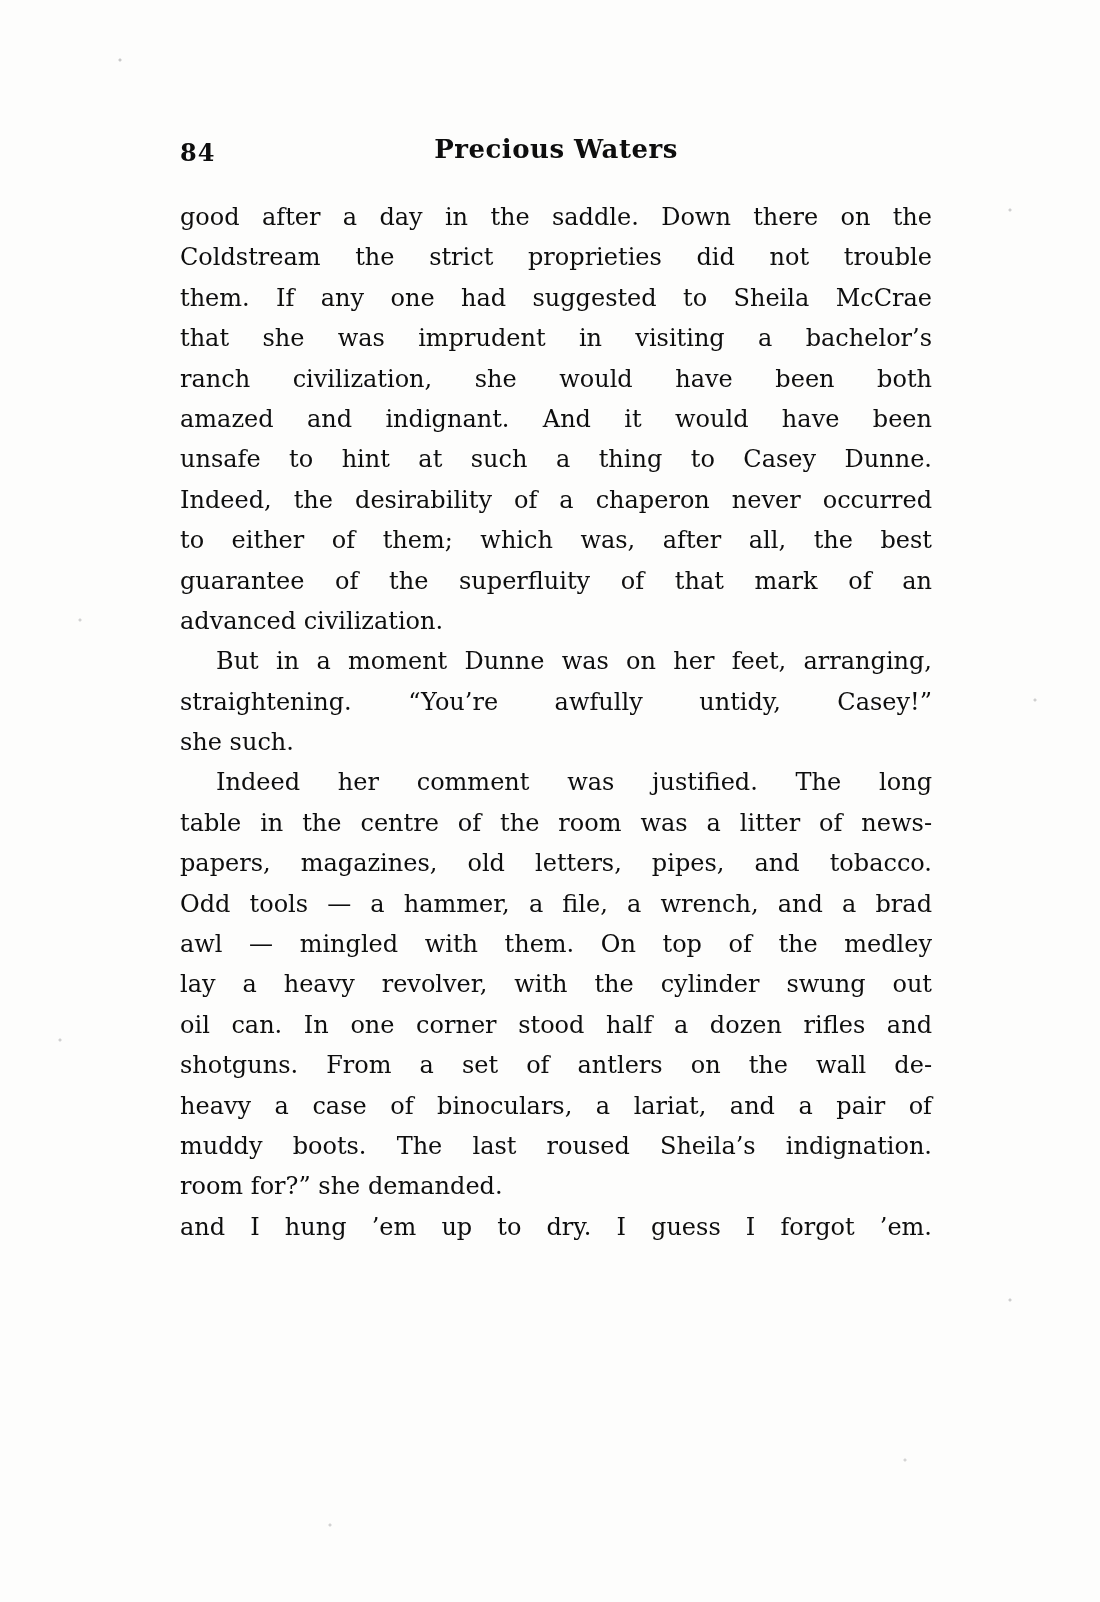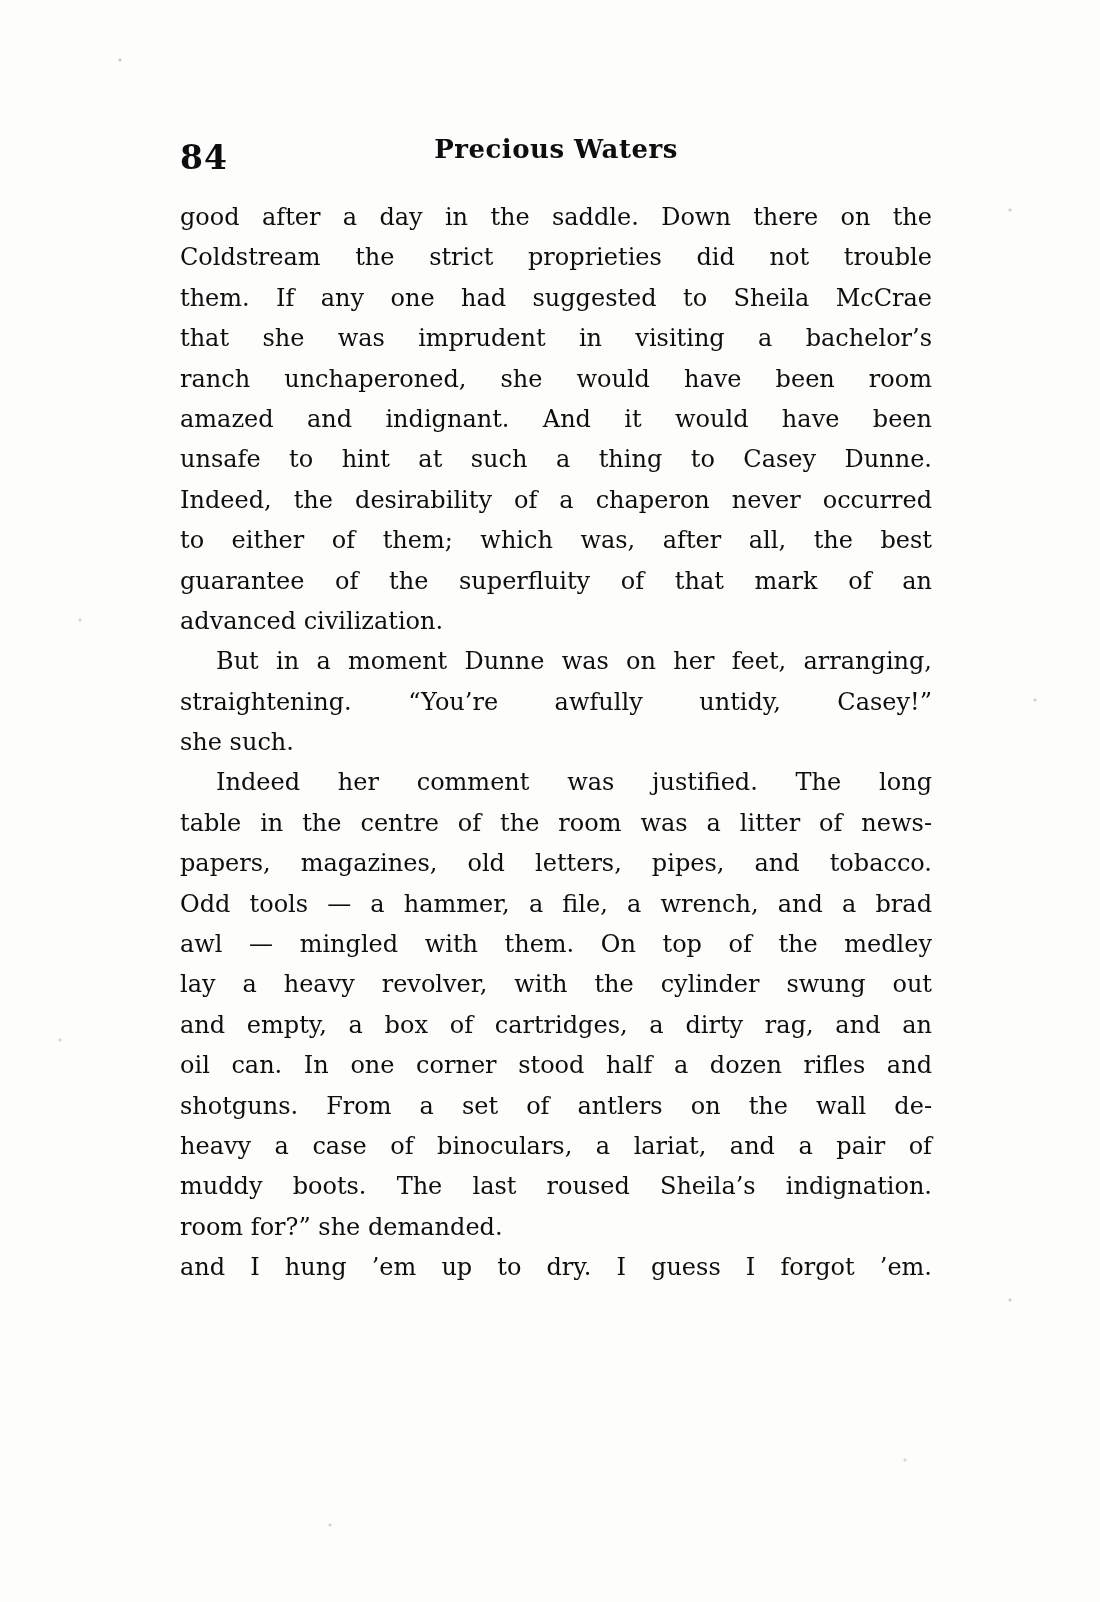--- a/index.html
+++ b/index.html
@@ -32,21 +32,21 @@
     position: absolute;
     top: 134px;
     left: 180px;
     width: 752px;
     height: 44px;
   }
   .page-number {
     position: absolute;
     left: 0;
     top: 4px;
-    font-size: 33px;
+    font-size: 24px;
     font-weight: bold;
     letter-spacing: 1px;
   }
   .page-title {
     position: absolute;
     left: 0;
     right: 0;
     top: 0;
     text-align: center;
     font-size: 26px;
@@ -81,37 +81,36 @@
 <div class="page">
   <div class="header">
     <div class="page-number">84</div>
     <div class="page-title">Precious Waters</div>
   </div>
   <div class="body-text">
       <div class="line">good after a day in the saddle.  Down there on the</div>
       <div class="line">Coldstream the strict proprieties did not trouble</div>
       <div class="line">them.  If any one had suggested to Sheila McCrae</div>
       <div class="line">that she was imprudent in visiting a bachelor’s</div>
-      <div class="line">ranch unchaperoned, she would have been room</div>
+      <div class="line">ranch civilization, she would have been both</div>
       <div class="line">amazed and indignant.  And it would have been</div>
       <div class="line">unsafe to hint at such a thing to Casey Dunne.</div>
       <div class="line">Indeed, the desirability of a chaperon never occurred</div>
       <div class="line">to either of them; which was, after all, the best</div>
       <div class="line">guarantee of the superfluity of that mark of an</div>
       <div class="line lastleft">advanced civilization.</div>
       <div class="line indent">But in a moment Dunne was on her feet, arranging,</div>
       <div class="line">straightening.  “You’re awfully untidy, Casey!”</div>
       <div class="line lastleft">she such.</div>
       <div class="line indent">Indeed her comment was justified.  The long</div>
       <div class="line">table in the centre of the room was a litter of news-</div>
       <div class="line">papers, magazines, old letters, pipes, and tobacco.</div>
       <div class="line">Odd tools — a hammer, a file, a wrench, and a brad</div>
       <div class="line">awl — mingled with them.  On top of the medley</div>
       <div class="line">lay a heavy revolver, with the cylinder swung out</div>
-      <div class="line">and empty, a box of cartridges, a dirty rag, and an</div>
       <div class="line">oil can.  In one corner stood half a dozen rifles and</div>
       <div class="line">shotguns.  From a set of antlers on the wall de-</div>
       <div class="line">heavy a case of binoculars, a lariat, and a pair of</div>
       <div class="line">muddy boots.  The last roused Sheila’s indignation.</div>
       <div class="line lastleft">room for?” she demanded.</div>
       <div class="line">and I hung ’em up to dry.  I guess I forgot ’em.</div>
     </div>
 </div>
 
 </body></html>

